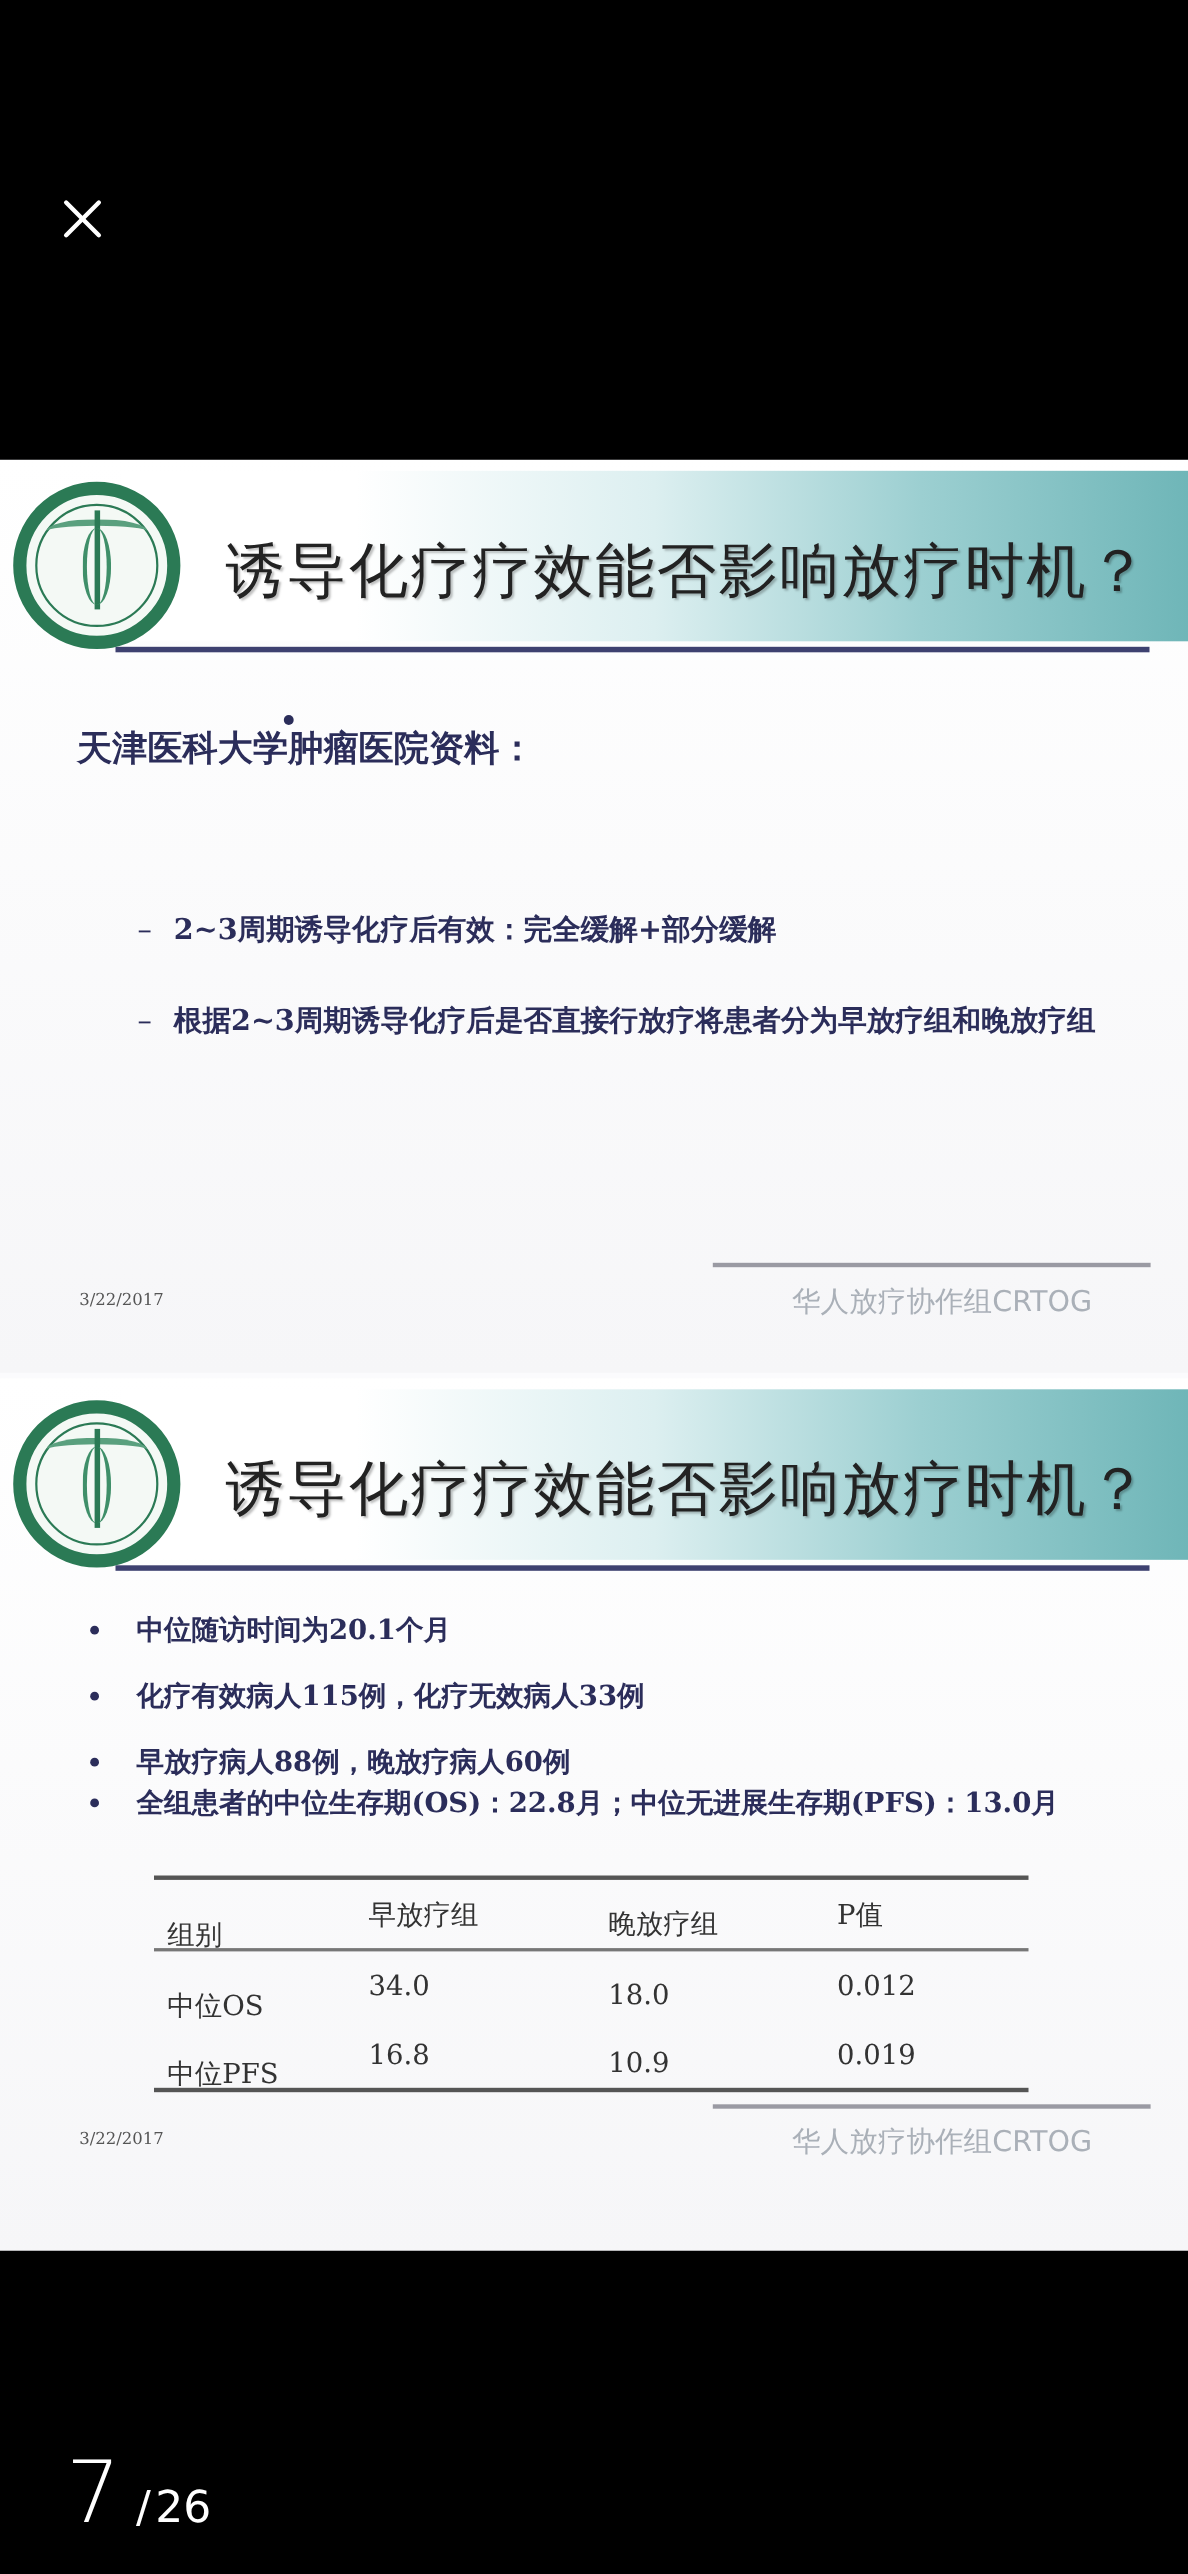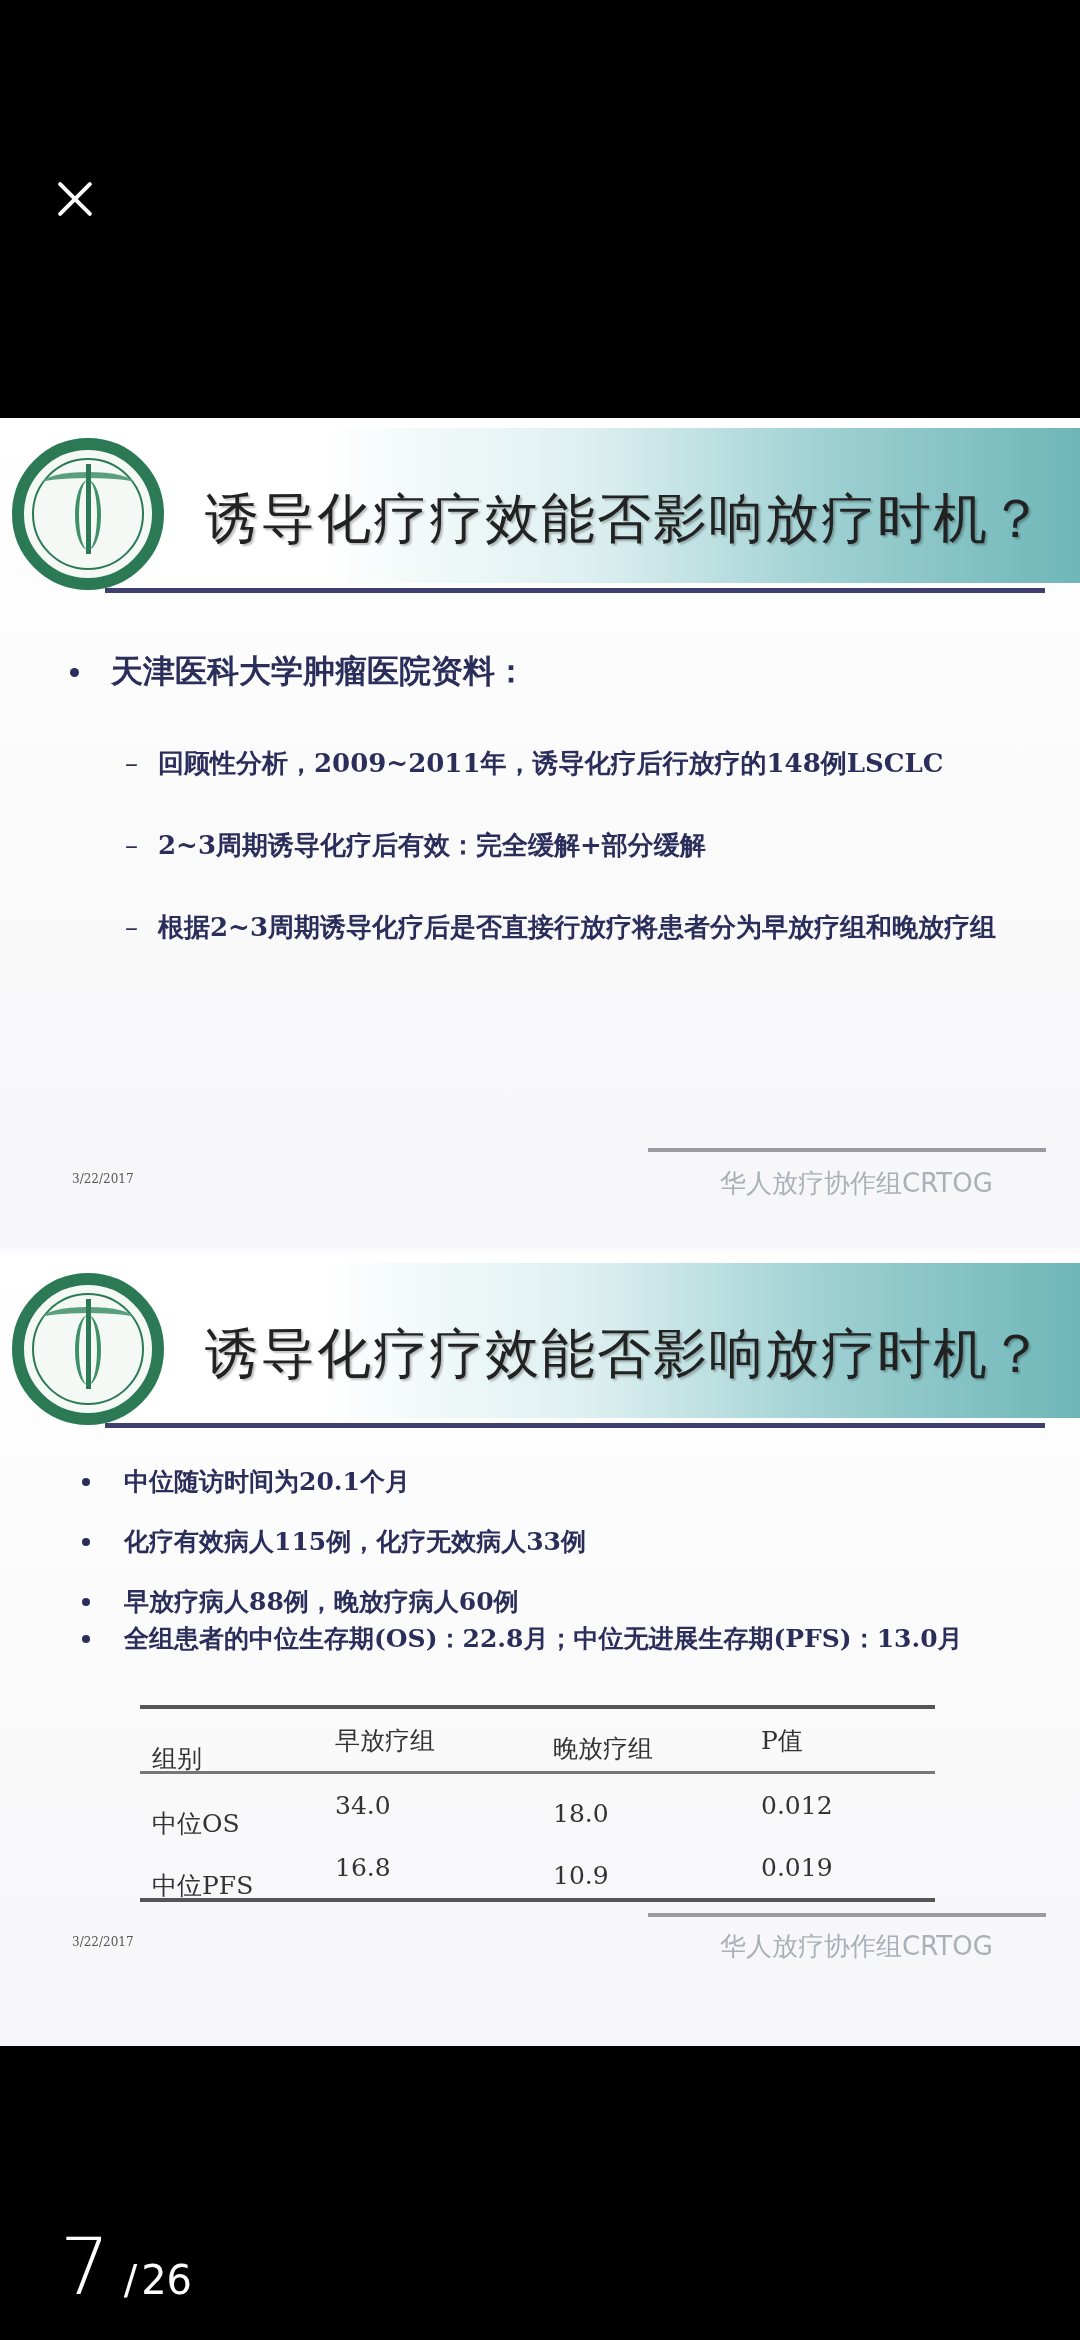--- a/index.html
+++ b/index.html
@@ -33,28 +33,28 @@
   .logo-staff { position: absolute; left: 50%; top: 14px; width: 5px; height: 90px; margin-left: -2px; background: #2b7a55; }
   .logo-snake { position: absolute; left: 50%; top: 30px; width: 26px; height: 70px; margin-left: -13px;
     border-left: 4px solid #3f8f69; border-right: 4px solid #3f8f69; border-radius: 50%; }
   .logo-wings { position: absolute; left: 18px; right: 18px; top: 22px; height: 22px;
     border-top: 6px solid #5aa07e; border-radius: 50% 50% 0 0; }
 
   .slide-title { position: absolute; left: 205px; top: 55px; font-family: "DejaVu Sans", sans-serif;
     font-size: 54px; color: #222; letter-spacing: 2px; text-shadow: 2px 2px 2px rgba(0,0,0,0.25); white-space: nowrap; }
 
   .body-text { color: #2b2d5a; font-weight: bold; }
-  .bullet-l1 { position: absolute; left: 70px; font-size: 32px; display: flex; align-items: center; white-space: nowrap; }
+  .bullet-l1 { position: absolute; left: 70px; font-size: 32px; display: flex; align-items: center; white-space: nowrap; flex-direction: column; }
   .bullet-l1 .dot { width: 9px; height: 9px; border-radius: 50%; background: #2b2d5a; margin-right: 32px; }
   .bullet-l2 { position: absolute; left: 125px; font-size: 26px; white-space: nowrap; }
   .bullet-l2 .dash { margin-right: 20px; font-weight: normal; }
   .italic { font-style: italic; }
 
   .footer-line { position: absolute; left: 648px; right: 34px; height: 4px; background: #9a9aa3; }
-  .footer-date { position: absolute; left: 72px; font-size: 12px; color: #555; }
+  .footer-date { position: absolute; left: 72px; font-size: 15px; color: #555; }
   .footer-watermark { position: absolute; left: 720px; font-family: "DejaVu Sans", sans-serif; font-size: 26px; color: #aab0b8; white-space: nowrap; }
 
   .b2 { position: absolute; left: 82px; font-size: 25px; display: flex; align-items: center; white-space: nowrap; }
   .b2 .dot { width: 8px; height: 8px; border-radius: 50%; background: #2b2d5a; margin-right: 34px; }
 
   .data-table { position: absolute; left: 140px; top: 870px; width: 795px; }
   .tbl-rule-heavy { height: 4px; background: #555; }
   .tbl-rule { height: 3px; background: #777; }
   .tbl-row { display: flex; height: 62px; align-items: center; font-size: 25px; color: #333; }
   .tbl-row .c0 { width: 195px; padding-left: 12px; margin-top: 36px; }
@@ -85,23 +85,20 @@
         <div class="logo-snake"></div>
       </div>
       <div class="slide-title">诱导化疗疗效能否影响放疗时机？</div>
     </div>
 
     <div class="bullet-l1 body-text" style="top:232px;">
       <span class="dot"></span>
       <span>天津医科大学肿瘤医院资料：</span>
     </div>
 
-    <div class="bullet-l2 body-text" style="top:328px;">
-      <span class="dash">–</span><span>回顾性分析，2009~2011年，诱导化疗后行放疗的148例LSCLC</span>
-    </div>
     <div class="bullet-l2 body-text" style="top:410px;">
       <span class="dash">–</span><span>2~3周期诱导化疗后有效：完全缓解+部分缓解</span>
     </div>
     <div class="bullet-l2 body-text" style="top:492px;">
       <span class="dash">–</span><span>根据2~3周期诱导化疗后是否直接行放疗将患者分为早放疗组和晚放疗组</span>
     </div>
 
     <div class="footer-line" style="top:730px;"></div>
     <div class="footer-date" style="top:754px;">3/22/2017</div>
     <div class="footer-watermark" style="top:748px;">华人放疗协作组CRTOG</div>

